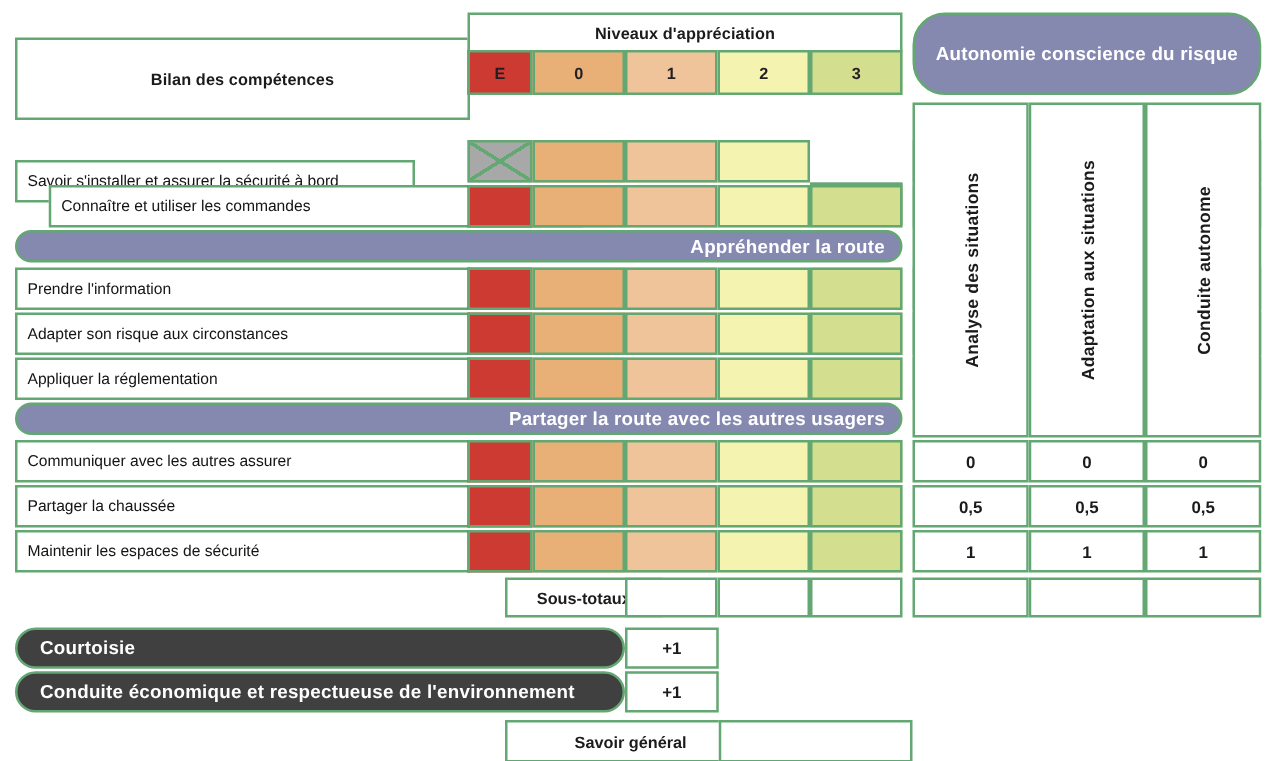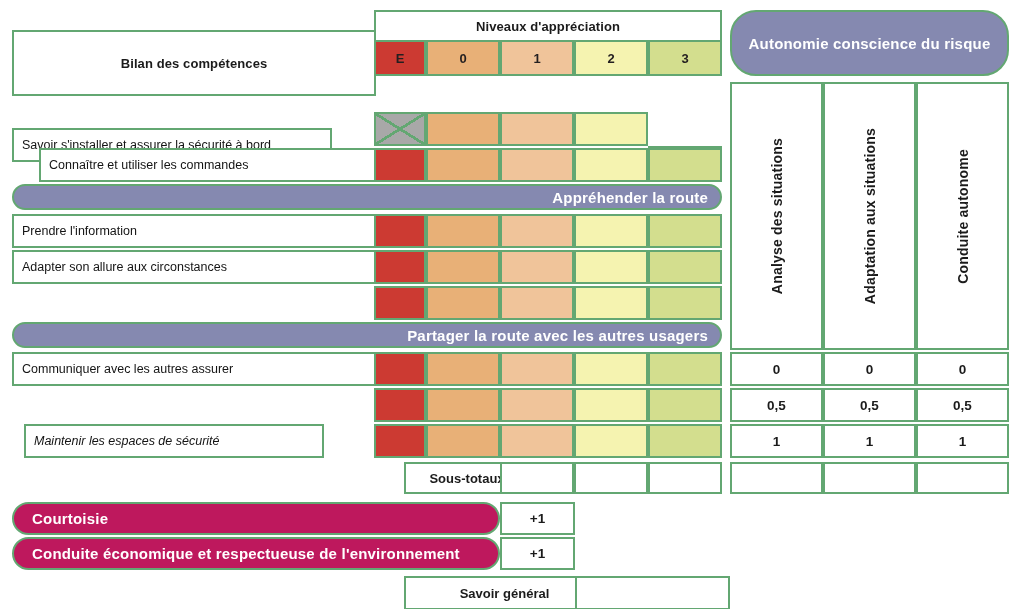--- a/index.html
+++ b/index.html
@@ -51,21 +51,21 @@
   .band{
     background:#8589b0;
     justify-content:center;
   }
   .band-right{
     background:#8589b0;
     justify-content:flex-end;
     padding-right:12px;
   }
   .band-leftlabel{
-    background:#be185d;
+    background:#404040;
     justify-content:flex-start;
     padding-left:18px;
   }
 
   
   .sw-E{background:#cc3a32;}
   .sw-0{background:#e8b077;}
   .sw-1{background:#f0c49a;}
   .sw-2{background:#f5f3b0;}
   .sw-3{background:#d3de8e;}
@@ -129,56 +129,58 @@
     <div class="cell band-right t-band" style="left: 12px; top: 184px; width: 710px; height: 26px;">Appréhender la route</div>
     <div class="cell c-left t-row" style="left: 12px; top: 214px; width: 364px; height: 34px;">Prendre l'information</div>
     <div class="cell sw-E" style="left: 374px; top: 214px; width: 52px; height: 34px;"></div>
     <div class="cell sw-0" style="left: 426px; top: 214px; width: 74px; height: 34px;"></div>
     <div class="cell sw-1" style="left: 500px; top: 214px; width: 74px; height: 34px;"></div>
     <div class="cell sw-2" style="left: 574px; top: 214px; width: 74px; height: 34px;"></div>
     <div class="cell sw-3" style="left: 648px; top: 214px; width: 74px; height: 34px;"></div>
     <div class="cell c-center t-num" style="left: 730px; top: 214px; width: 93px; height: 34px;"></div>
     <div class="cell c-center t-num" style="left: 823px; top: 214px; width: 93px; height: 34px;"></div>
     <div class="cell c-center t-num" style="left: 916px; top: 214px; width: 93px; height: 34px;"></div>
-    <div class="cell c-left t-row" style="left: 12px; top: 250px; width: 364px; height: 34px;">Adapter son allure aux circonstances</div>
+    <div class="cell c-left t-row" style="left: 12px; top: 250px; width: 364px; height: 34px;">Adapter son risque aux circonstances</div>
     <div class="cell sw-E" style="left: 374px; top: 250px; width: 52px; height: 34px;"></div>
     <div class="cell sw-0" style="left: 426px; top: 250px; width: 74px; height: 34px;"></div>
     <div class="cell sw-1" style="left: 500px; top: 250px; width: 74px; height: 34px;"></div>
     <div class="cell sw-2" style="left: 574px; top: 250px; width: 74px; height: 34px;"></div>
     <div class="cell sw-3" style="left: 648px; top: 250px; width: 74px; height: 34px;"></div>
     <div class="cell c-center t-num" style="left: 730px; top: 250px; width: 93px; height: 34px;"></div>
     <div class="cell c-center t-num" style="left: 823px; top: 250px; width: 93px; height: 34px;"></div>
     <div class="cell c-center t-num" style="left: 916px; top: 250px; width: 93px; height: 34px;"></div>
+    <div class="cell c-left t-row" style="left: 12px; top: 286px; width: 364px; height: 34px;">Appliquer la réglementation</div>
     <div class="cell sw-E" style="left: 374px; top: 286px; width: 52px; height: 34px;"></div>
     <div class="cell sw-0" style="left: 426px; top: 286px; width: 74px; height: 34px;"></div>
     <div class="cell sw-1" style="left: 500px; top: 286px; width: 74px; height: 34px;"></div>
     <div class="cell sw-2" style="left: 574px; top: 286px; width: 74px; height: 34px;"></div>
     <div class="cell sw-3" style="left: 648px; top: 286px; width: 74px; height: 34px;"></div>
     <div class="cell c-center t-num" style="left: 730px; top: 286px; width: 93px; height: 34px;"></div>
     <div class="cell c-center t-num" style="left: 823px; top: 286px; width: 93px; height: 34px;"></div>
     <div class="cell c-center t-num" style="left: 916px; top: 286px; width: 93px; height: 34px;"></div>
     <div class="cell band-right t-band" style="left: 12px; top: 322px; width: 710px; height: 26px;">Partager la route avec les autres usagers</div>
     <div class="cell c-left t-row" style="left: 12px; top: 352px; width: 364px; height: 34px;">Communiquer avec les autres assurer</div>
     <div class="cell sw-E" style="left: 374px; top: 352px; width: 52px; height: 34px;"></div>
     <div class="cell sw-0" style="left: 426px; top: 352px; width: 74px; height: 34px;"></div>
     <div class="cell sw-1" style="left: 500px; top: 352px; width: 74px; height: 34px;"></div>
     <div class="cell sw-2" style="left: 574px; top: 352px; width: 74px; height: 34px;"></div>
     <div class="cell sw-3" style="left: 648px; top: 352px; width: 74px; height: 34px;"></div>
     <div class="cell c-center t-num" style="left: 730px; top: 352px; width: 93px; height: 34px;">0</div>
     <div class="cell c-center t-num" style="left: 823px; top: 352px; width: 93px; height: 34px;">0</div>
     <div class="cell c-center t-num" style="left: 916px; top: 352px; width: 93px; height: 34px;">0</div>
+    <div class="cell c-left t-row" style="left: 12px; top: 388px; width: 364px; height: 34px;">Partager la chaussée</div>
     <div class="cell sw-E" style="left: 374px; top: 388px; width: 52px; height: 34px;"></div>
     <div class="cell sw-0" style="left: 426px; top: 388px; width: 74px; height: 34px;"></div>
     <div class="cell sw-1" style="left: 500px; top: 388px; width: 74px; height: 34px;"></div>
     <div class="cell sw-2" style="left: 574px; top: 388px; width: 74px; height: 34px;"></div>
     <div class="cell sw-3" style="left: 648px; top: 388px; width: 74px; height: 34px;"></div>
     <div class="cell c-center t-num" style="left: 730px; top: 388px; width: 93px; height: 34px;">0,5</div>
     <div class="cell c-center t-num" style="left: 823px; top: 388px; width: 93px; height: 34px;">0,5</div>
     <div class="cell c-center t-num" style="left: 916px; top: 388px; width: 93px; height: 34px;">0,5</div>
-    <div class="cell c-left t-row" style="left: 24px; top: 424px; width: 300px; height: 34px; font-style: italic;">Maintenir les espaces de sécurité</div>
+    <div class="cell c-left t-row" style="left: 12px; top: 424px; width: 364px; height: 34px;">Maintenir les espaces de sécurité</div>
     <div class="cell sw-E" style="left: 374px; top: 424px; width: 52px; height: 34px;"></div>
     <div class="cell sw-0" style="left: 426px; top: 424px; width: 74px; height: 34px;"></div>
     <div class="cell sw-1" style="left: 500px; top: 424px; width: 74px; height: 34px;"></div>
     <div class="cell sw-2" style="left: 574px; top: 424px; width: 74px; height: 34px;"></div>
     <div class="cell sw-3" style="left: 648px; top: 424px; width: 74px; height: 34px;"></div>
     <div class="cell c-center t-num" style="left: 730px; top: 424px; width: 93px; height: 34px;">1</div>
     <div class="cell c-center t-num" style="left: 823px; top: 424px; width: 93px; height: 34px;">1</div>
     <div class="cell c-center t-num" style="left: 916px; top: 424px; width: 93px; height: 34px;">1</div>
     <div class="cell vhead" style="left: 730px; top: 82px; width: 93px; height: 268px; z-index: 5;">
       <span>Analyse des situations</span>

